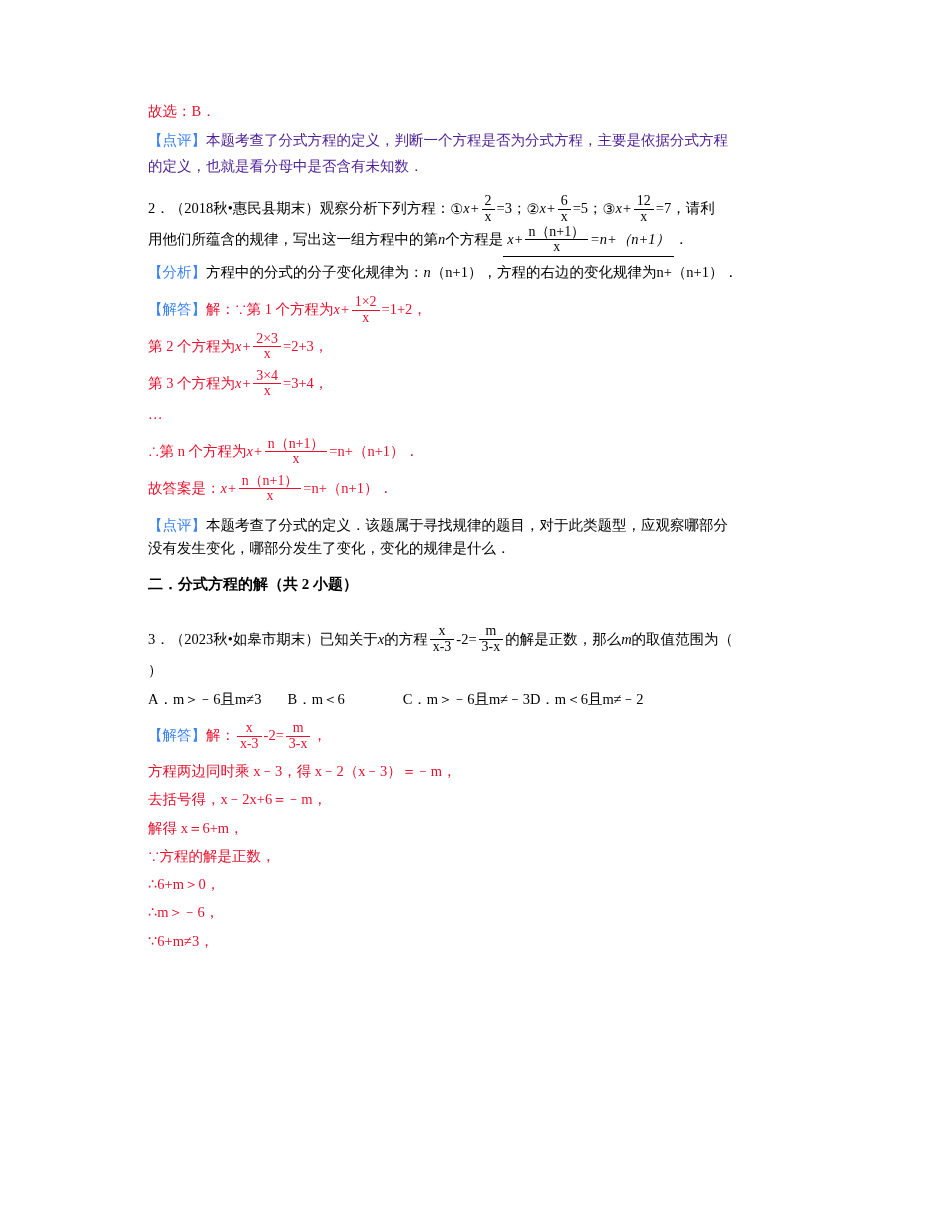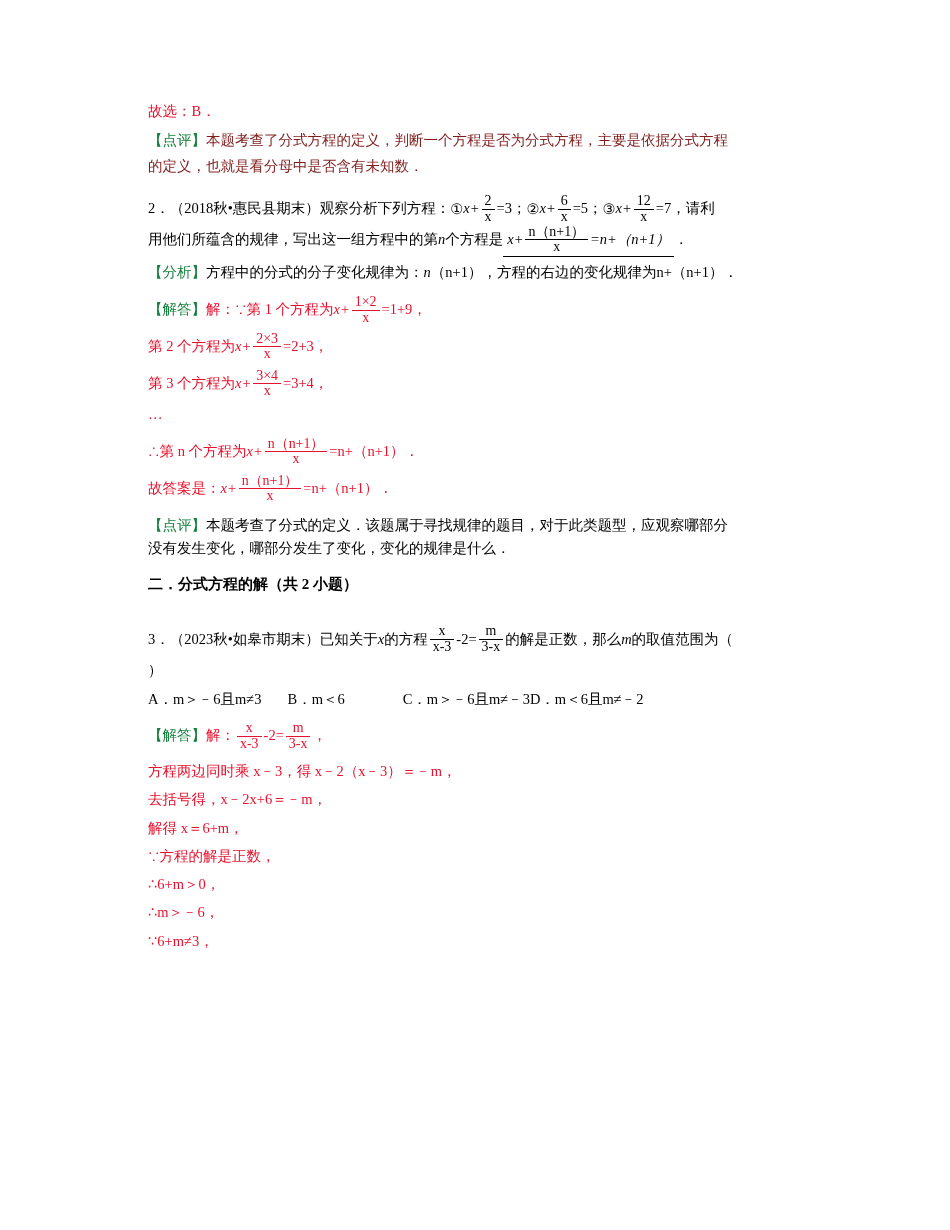--- a/index.html
+++ b/index.html
@@ -22,22 +22,22 @@
     height: 976px;
     padding: 0;
   }
   .content {
     position: absolute;
     left: 148px;
     top: 100px;
     width: 672px;
   }
   .red { color: #e8112d; }
-  .blue { color: #15803d; }
-  .black { color: #7f1d1d; }
+  .blue { color: #3b82f6; }
+  .black { color: #4c1d95; }
   .ital { font-style: italic; }
   .ind-1 { margin-left: 22px; }
 
   
   .frac {
     display: inline-block;
     vertical-align: -0.52em;
     text-align: center;
     line-height: 1.05;
     margin: 0 2px;
@@ -99,21 +99,21 @@
 
     <div class="para ind-1" style="line-height:2.0; margin-bottom:4px;">
       <span>用他们所蕴含的规律，写出这一组方程中的第</span><span class="ital">n</span><span>个方程是</span><span class="underline-ans"><span class="ital">x+</span><span class="frac"><span class="num">n（n+1）</span><span class="den">x</span></span><span class="ital">=n+（n+1）</span></span><span>．</span>
     </div>
 
     <div class="para ind-1" style="margin-bottom:8px;font-family:Liberation Serif, serif;">
       <span class="blue">【分析】</span><span>方程中的分式的分子变化规律为：</span><span class="ital">n</span><span>（n+1），方程的右边的变化规律为n+（n+1）．</span>
     </div>
 
     <div class="para ind-1" style="line-height:2.4; margin-bottom:2px;">
-      <span class="blue">【解答】</span><span class="red">解：∵第 1 个方程为</span><span class="red ital">x+</span><span class="frac red"><span class="num">1×2</span><span class="den">x</span></span><span class="red">=1+9，</span>
+      <span class="blue">【解答】</span><span class="red">解：∵第 1 个方程为</span><span class="red ital">x+</span><span class="frac red"><span class="num">1×2</span><span class="den">x</span></span><span class="red">=1+2，</span>
     </div>
 
     <div class="para ind-1 red" style="line-height:2.4; margin-bottom:2px;">
       <span>第 2 个方程为</span><span class="ital">x+</span><span class="frac"><span class="num">2×3</span><span class="den">x</span></span><span>=2+3，</span>
     </div>
 
     <div class="para ind-1 red" style="line-height:2.4; margin-bottom:2px;">
       <span>第 3 个方程为</span><span class="ital">x+</span><span class="frac"><span class="num">3×4</span><span class="den">x</span></span><span>=3+4，</span>
     </div>
 

